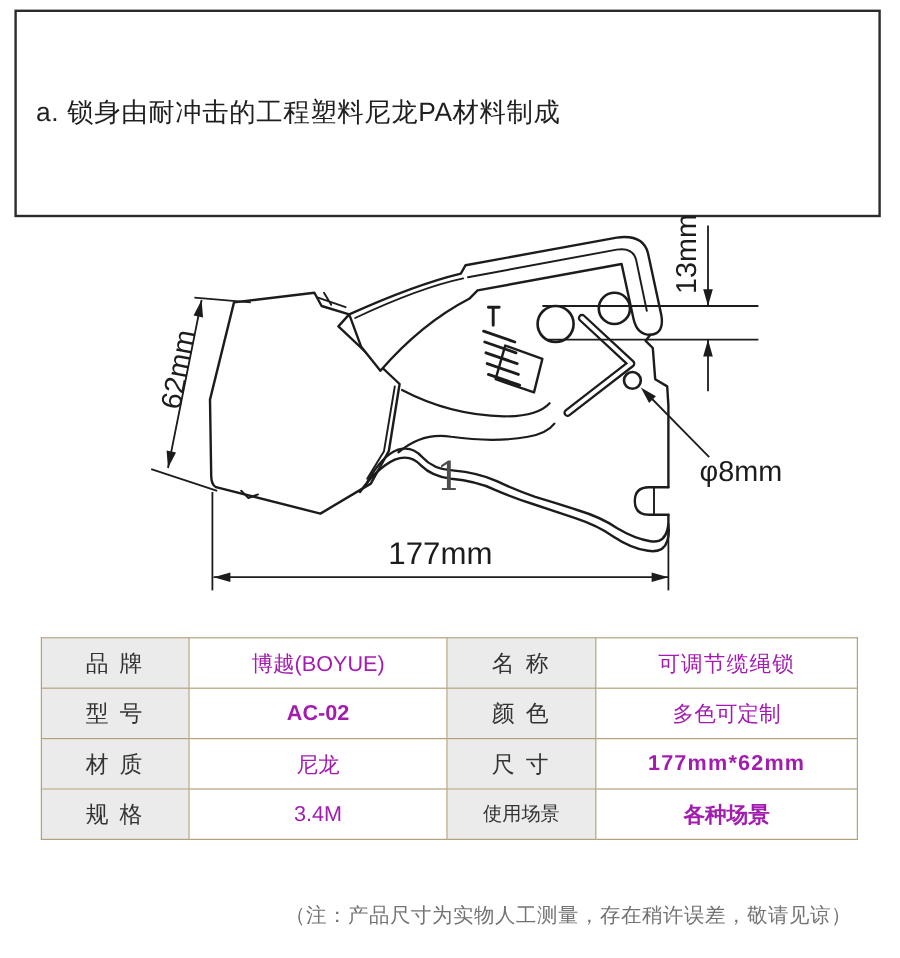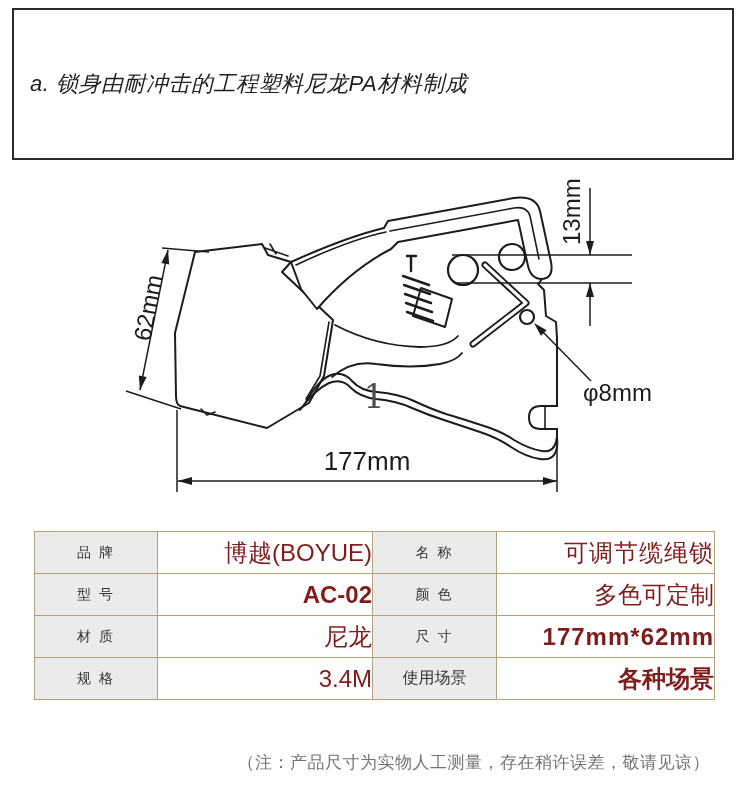--- a/index.html
+++ b/index.html
@@ -2,44 +2,43 @@
 <html><head>
 <meta charset="utf-8">
 <style>
   html,body{margin:0;padding:0;background:#fff;}
   body{
     width:750px;height:798px;position:relative;overflow:hidden;
     font-family:"Liberation Sans","DejaVu Sans",sans-serif;color:#1a1a1a;
   }
   
   .feature-box{
-    position:absolute;left:12px;top:8px;width:722px;height:152px;
+    position:absolute;left:12px;top:8px;width:722px;height:173px;
     border:2px solid #2b2b2b;background:#fff;box-sizing:border-box;
     display:flex;flex-direction:column;justify-content:center;gap:17px;
     padding:6px 6px 6px 16px;
-    font-style:italic;
   }
   .feature-line{
     font-size:22px;line-height:1.1;color:#1f1f1f;letter-spacing:.5px;white-space:nowrap;
   }
   
   .diagram-wrap{position:absolute;left:0;top:170px;width:750px;height:360px;}
   .dim-text{font-family:"Liberation Sans","DejaVu Sans",sans-serif;fill:#1c1c1c;}
   
   .spec-table{
     position:absolute;left:34px;top:531px;border-collapse:collapse;table-layout:fixed;
   }
   .spec-table td{
     border:1px solid #b2a27a;height:41px;text-align:center;vertical-align:middle;
     padding:0;overflow:hidden;white-space:nowrap;
   }
   .spec-table td.hd{
-    background:#ebebeb;font-size:14px;color:#333;letter-spacing:2px;
+    background:#ebebeb;font-size:19px;color:#333;letter-spacing:2px;
   }
-  .spec-table td.val{background:#fff;font-size:24px;color:#7f1d1d;text-align:right;}
+  .spec-table td.val{background:#fff;font-size:18px;color:#a21caf;}
   .v-brand{font-size:16px;color:#4a4a4a;font-weight:300;letter-spacing:0;}
   .v-model{font-size:22px;color:#333;font-weight:bold;}
   .v-material{font-size:20px;color:#333;}
   .v-spec{font-size:29px;color:#333;}
   .v-name{font-size:19px;color:#3a3a3a;letter-spacing:1px;}
   .v-color{font-size:17px;color:#555;}
   .v-size{font-size:20px;color:#2e2e2e;font-weight:600;letter-spacing:1px;}
   .v-scene{font-size:17px;color:#555;font-weight:bold;}
   .hd-small{letter-spacing:0 !important;font-size:16px !important;}
   

